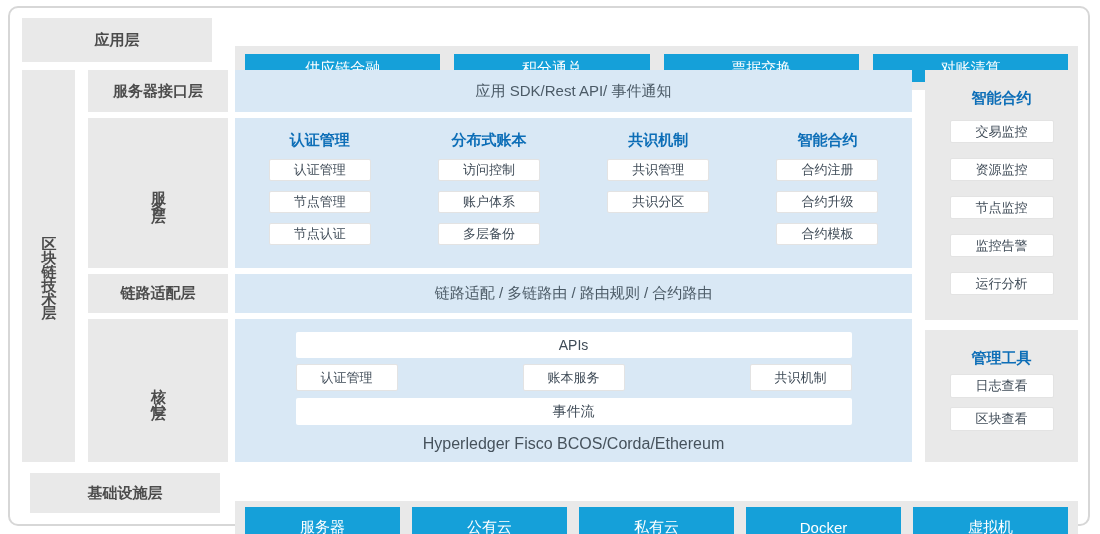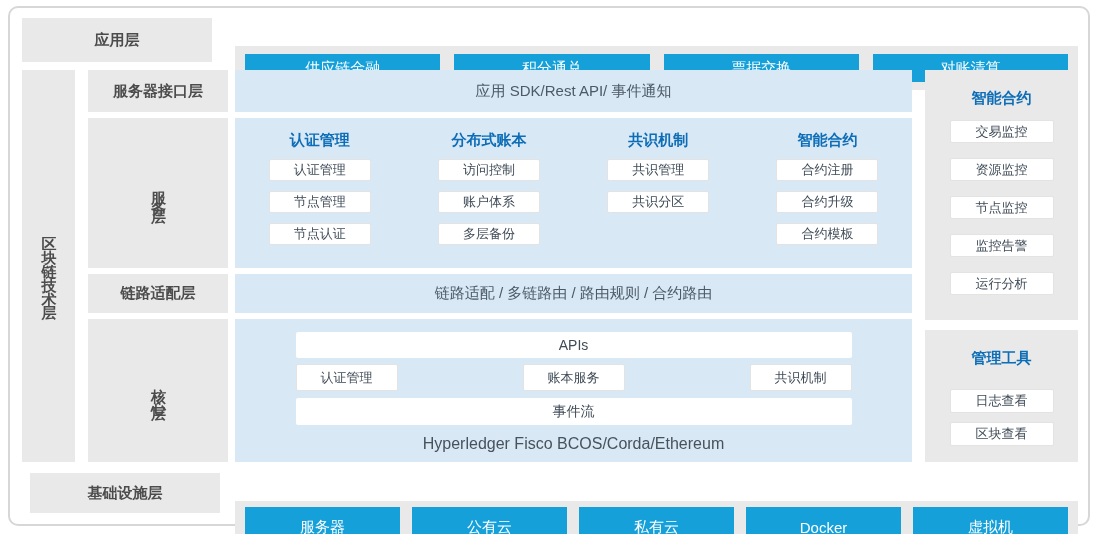--- a/index.html
+++ b/index.html
@@ -56,21 +56,21 @@
   .core-platforms { margin-top:10px; text-align:center; font-size:16px; color:#46525c; }
 
   
   .side-panel { background:#e9e9e9; display:flex; flex-direction:column; align-items:center; }
   .panel-monitor { left:925px; top:70px;  width:153px; height:250px; }
   .panel-tools   { left:925px; top:330px; width:153px; height:132px; }
   .side-panel .colhead { margin-top:19px; }
   .side-items { display:flex; flex-direction:column; align-items:center; margin-top:14px; }
   .mon-items  { gap:15px; }
   .mon-items .whitebox  { width:104px; height:23px; }
-  .tool-items { gap:9px; margin-top:23px; }
+  .tool-items { gap:9px; margin-top:8px; }
   .tool-items .whitebox { width:104px; height:24px; }
 
   
   .infra-label { left:22px; top:473px; width:190px; height:40px;margin-left:8px; }
   .infra-strip { left:235px; top:473px; width:843px; height:53px; padding:6px 10px; gap:12px; }
 </style>
 </head>
 <body>
 
 <div class="stage">

